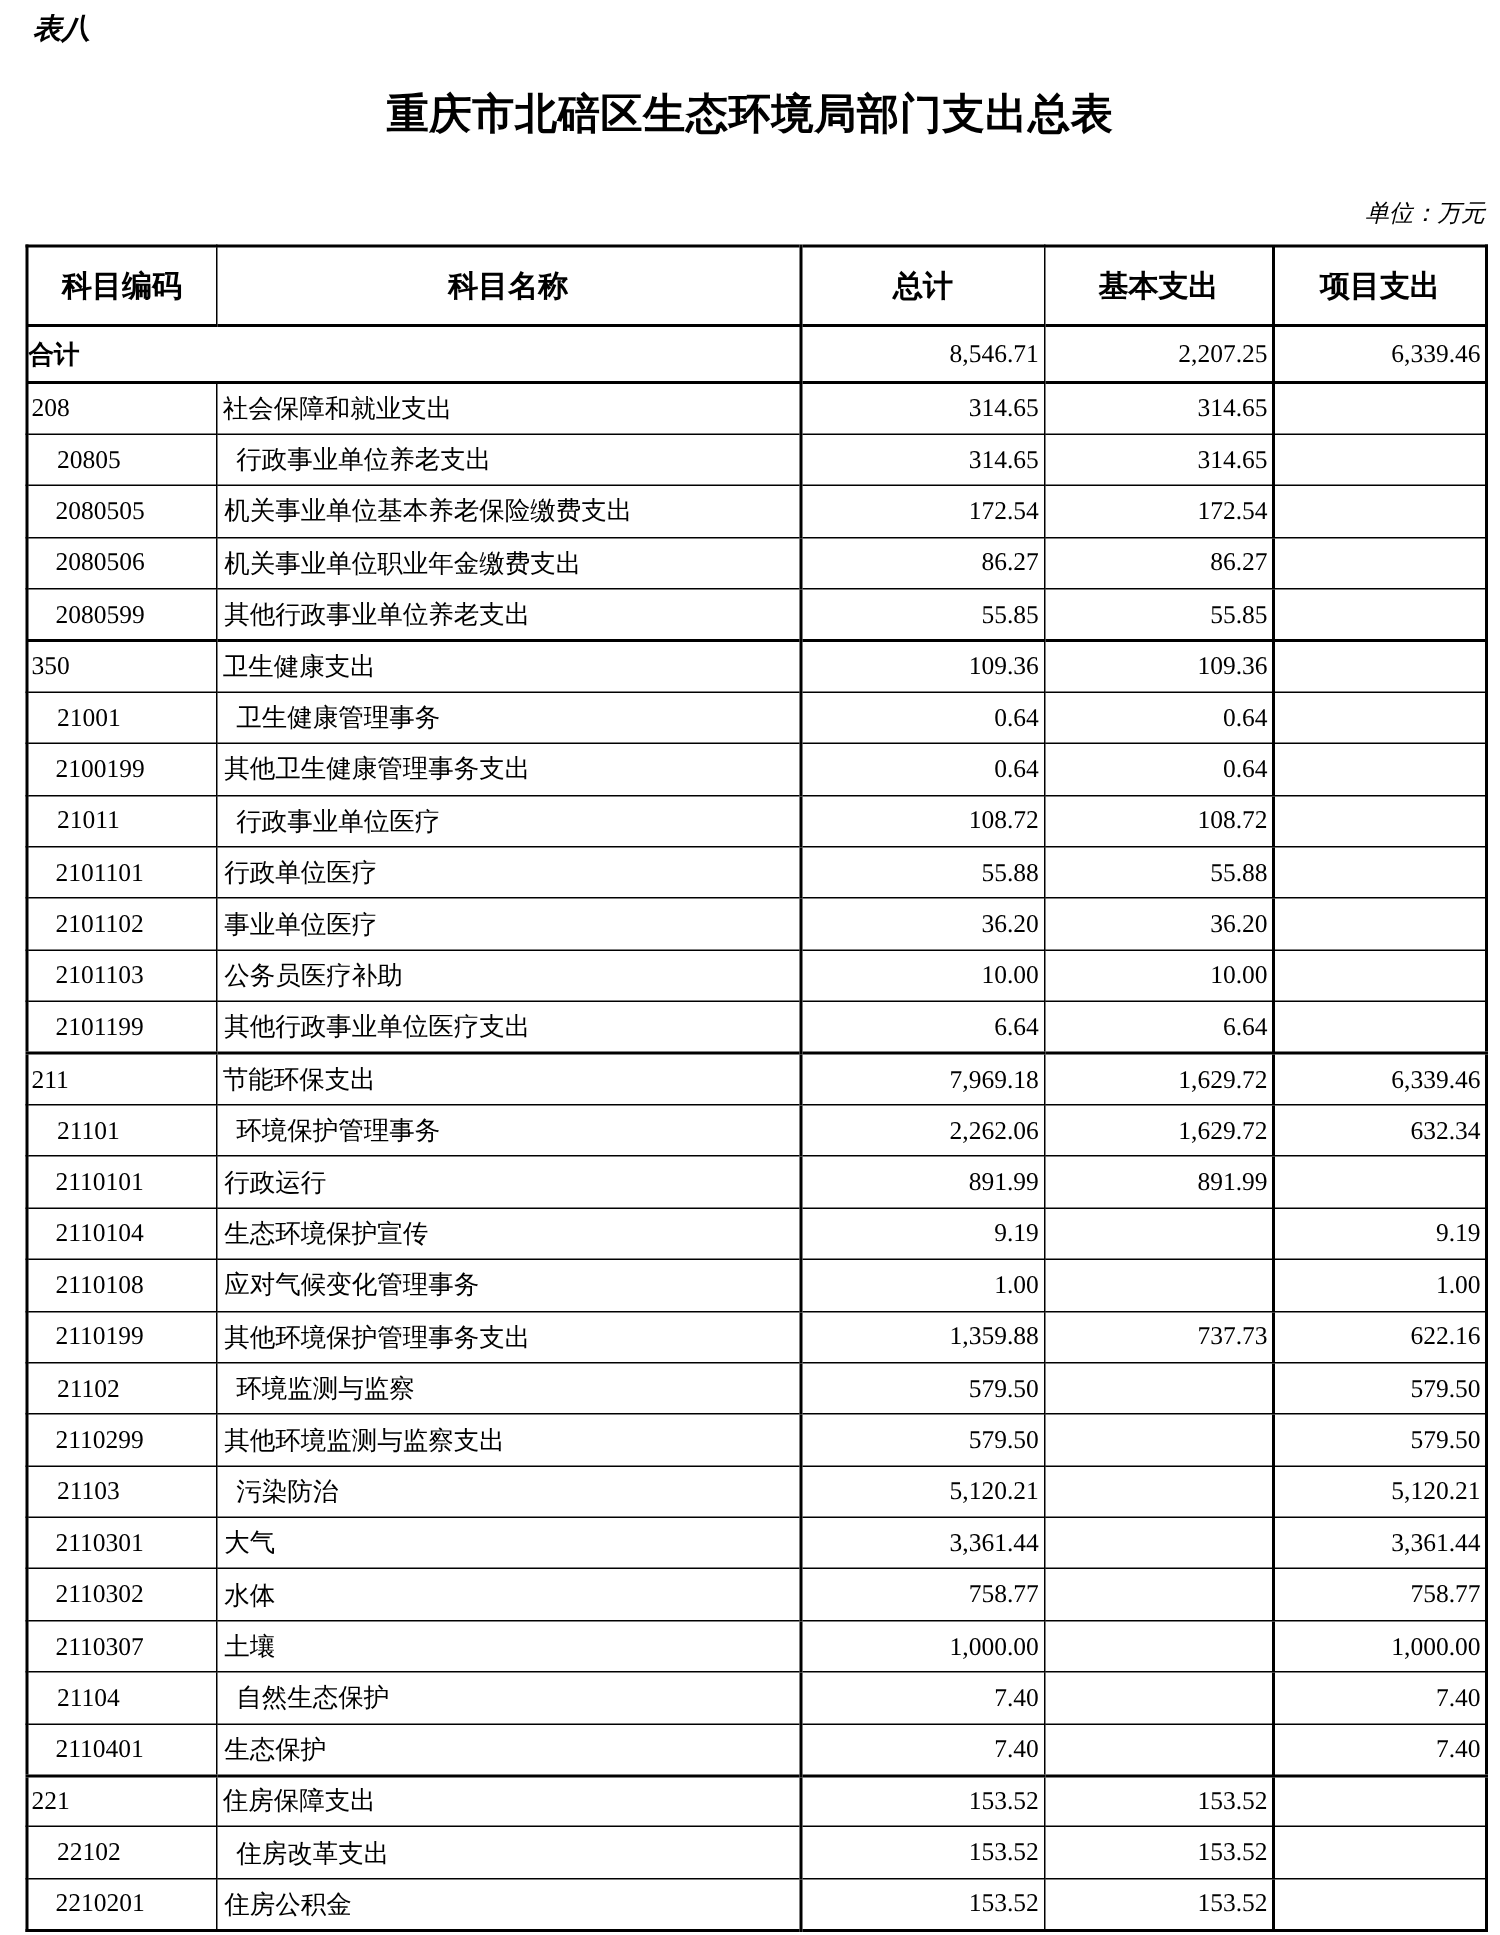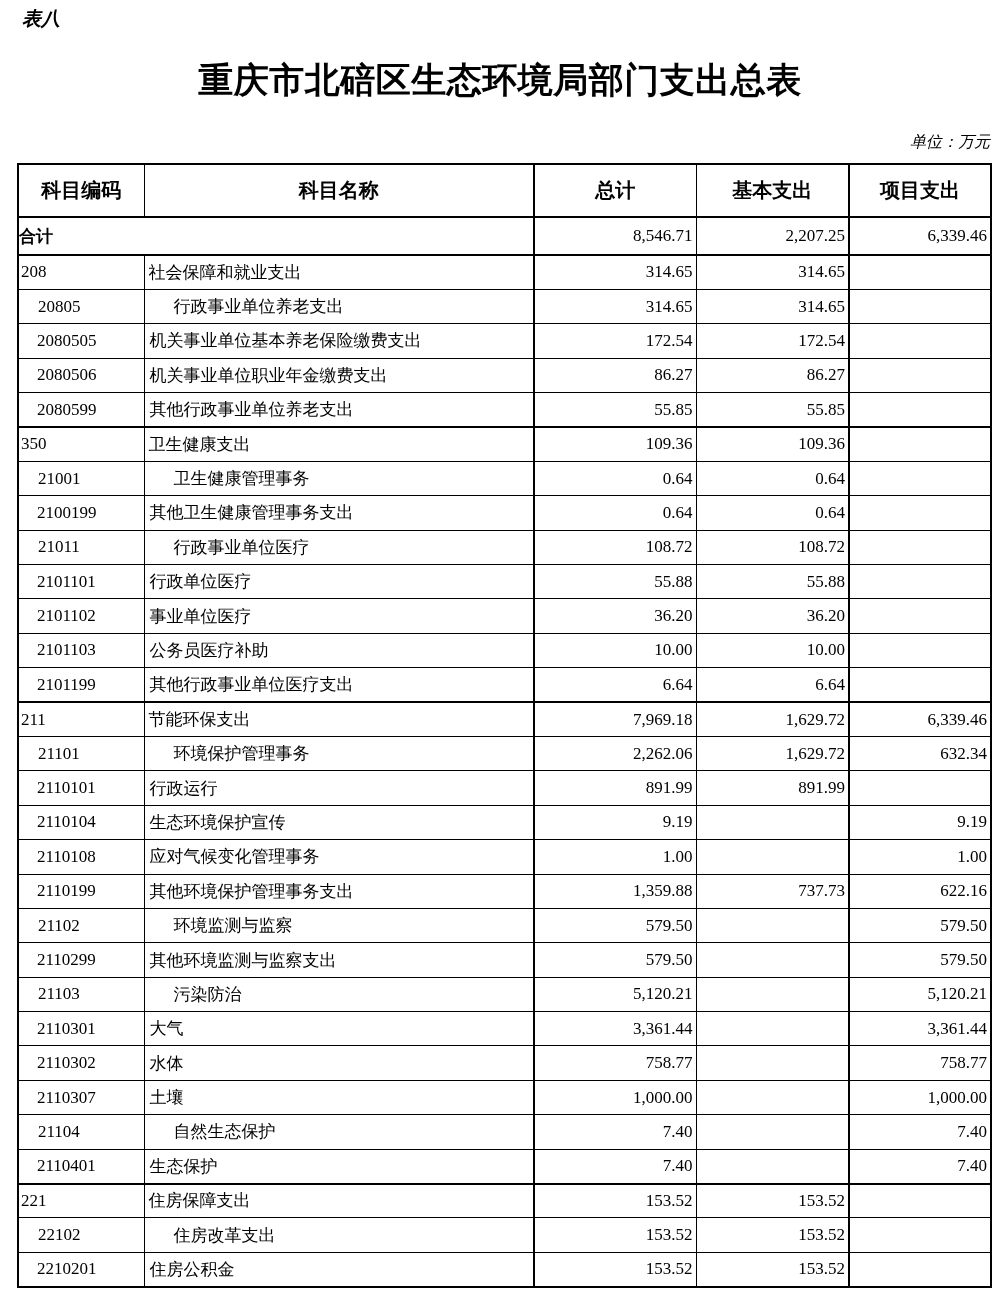--- a/index.html
+++ b/index.html
@@ -20,21 +20,21 @@
     font-style: italic;
     font-weight: bold;
   }
   .title {
     position: absolute;
     top: 57px;
     left: 0;
     width: 1000px;
     margin: 0;
     text-align: center;
-    font-size: 35px;
+    font-size: 28px;
     font-weight: bold;
     letter-spacing: 0.5px;
   }
   .unit {
     position: absolute;
     top: 132px;
     right: 10px;
     font-size: 16px;
     font-style: italic;
   }
@@ -78,21 +78,21 @@
   }
   .total-label { text-align: left; font-weight: bold; }
   tbody tr.data-row { height: 34.4px; }
   tbody tr.data-row td { font-size: 17px; }
   tbody tr.group td { border-top: 2px solid #000; }
   td.num { text-align: right; padding-right: 3px; }
   tr.lv1 td:nth-child(1) { padding-left: 2px; }
   tr.lv2 td:nth-child(1) { padding-left: 19px; }
   tr.lv3 td:nth-child(1) { padding-left: 18px; }
   tr.lv1 td:nth-child(2) { padding-left: 4px; }
-  tr.lv2 td:nth-child(2) { padding-left: 29px; }
+  tr.lv2 td:nth-child(2) { padding-left: 13px; }
   tr.lv3 td:nth-child(2) { padding-left: 5px; }
 </style>
 </head>
 <body>
 
 <div class="tag">表八</div>
 <h1 class="title">重庆市北碚区生态环境局部门支出总表</h1>
 <div class="unit">单位：万元</div>
 
 <table class="budget">

